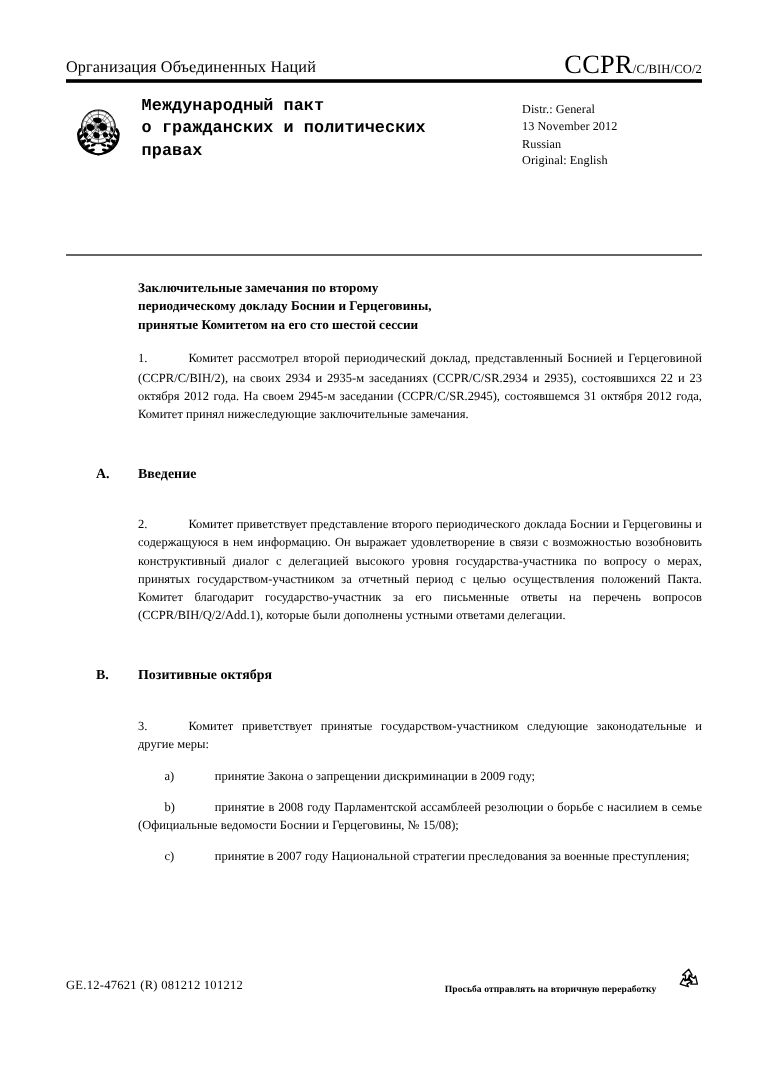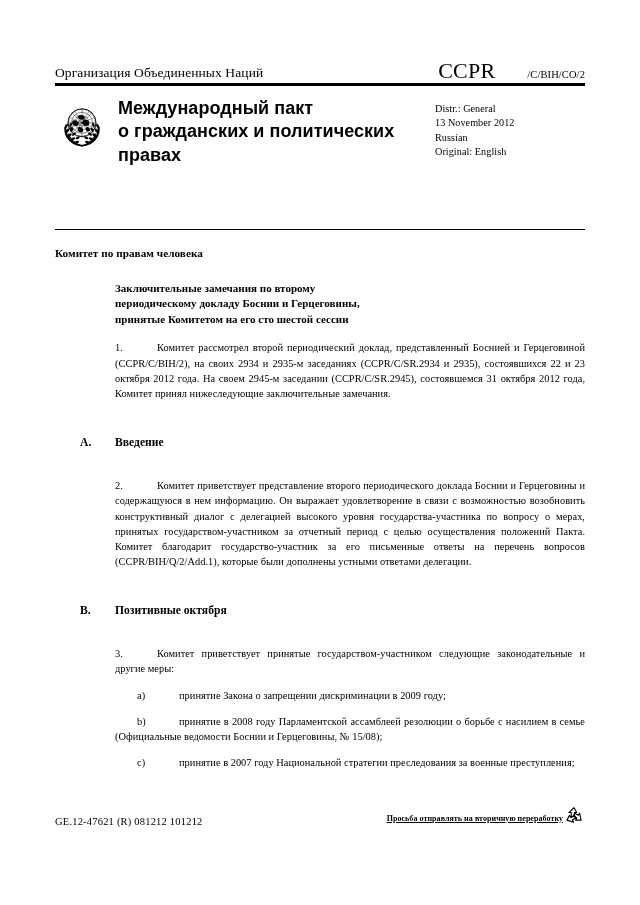--- a/index.html
+++ b/index.html
@@ -15,21 +15,21 @@
     color: #000000;
     position: relative;
     overflow: hidden;
   }
   .page {
     position: absolute;
     left: 0; top: 0;
     width: 640px;
     height: 905px;
     box-sizing: border-box;
-    padding: 17px 55px;
+    padding: 0 55px;
   }
 
   
   .masthead {
     position: relative;
     padding-top: 42px;
   }
   .masthead-top {
     display: flex;
     align-items: flex-end;
@@ -50,21 +50,20 @@
     position: relative;
     top: 1px;
   }
   .doc-symbol .sym-main {
     font-size: 22px;
     letter-spacing: 0.2px;
   }
   .doc-symbol .sym-sub {
     font-size: 10.5px;
     letter-spacing: 0.1px;
-    margin-left: 32px;
   }
   .rule-thick {
     height: 2.6px;
     background: #000;
     margin: 0;
   }
   .rule-thin {
     height: 1px;
     background: #000;
     margin: 0;
@@ -81,23 +80,23 @@
     width: 54px;
     height: 54px;
     flex: 0 0 54px;
     margin-top: 2px;
   }
   .emblem svg { display: block; }
   .pact-title {
     flex: 1 1 auto;
     padding-left: 9px;
     padding-right: 8px;
-    font-family: Liberation Sans, sans-serif;
-    font-weight: bold;
-    font-size: 18px;
+    font-family: Liberation Mono, monospace;
+    font-weight: bold;
+    font-size: 14px;
     line-height: 1.32;
     letter-spacing: 0.05px;
   }
   .distr-block {
     flex: 0 0 150px;
     width: 150px;
     font-size: 10.2px;
     line-height: 1.42;
     padding-top: 5px;
     letter-spacing: 0.05px;
@@ -174,23 +173,22 @@
     align-items: flex-end;
     justify-content: space-between;
   }
   .job-number {
     font-size: 10.5px;
     letter-spacing: 0.2px;
     white-space: nowrap;
   }
   .recycle {
     display: flex;
-    align-items: center;
-    gap: 0;
-    text-decoration: underline;
+    align-items: flex-end;
+    gap: 16px;
   }
   .recycle-text {
     font-size: 8px;
     font-weight: bold;
     letter-spacing: 0.05px;
     white-space: nowrap;
     position: relative;
     top: 2px;
   }
   .recycle-icon { width: 22px; height: 22px; }
@@ -290,21 +288,20 @@
         <div>Russian</div>
         <div>Original: English</div>
       </div>
 
     </div>
 
     <div class="masthead-spacer"></div>
     <div class="rule-thin"></div>
   </div>
 
-  <div class="committee">Комитет по правам человека</div>
 
   <div class="content">
 
     <h1 class="doc-title">
       <div>Заключительные замечания по второму</div>
       <div>периодическому докладу Боснии и Герцеговины,</div>
       <div>принятые Комитетом на его сто шестой сессии</div>
     </h1>
 
     <p class="para"><span class="num">1.</span><span>Комитет рассмотрел второй периодический доклад, представленный Боснией и Герцеговиной (CCPR/C/BIH/2), на своих 2934 и 2935-м заседаниях (CCPR/C/SR.2934 и 2935), состоявшихся 22 и 23 октября 2012 года. На своем 2945-м заседании (CCPR/C/SR.2945), состоявшемся 31 октября 2012 года, Комитет принял нижеследующие заключительные замечания.</span></p>

